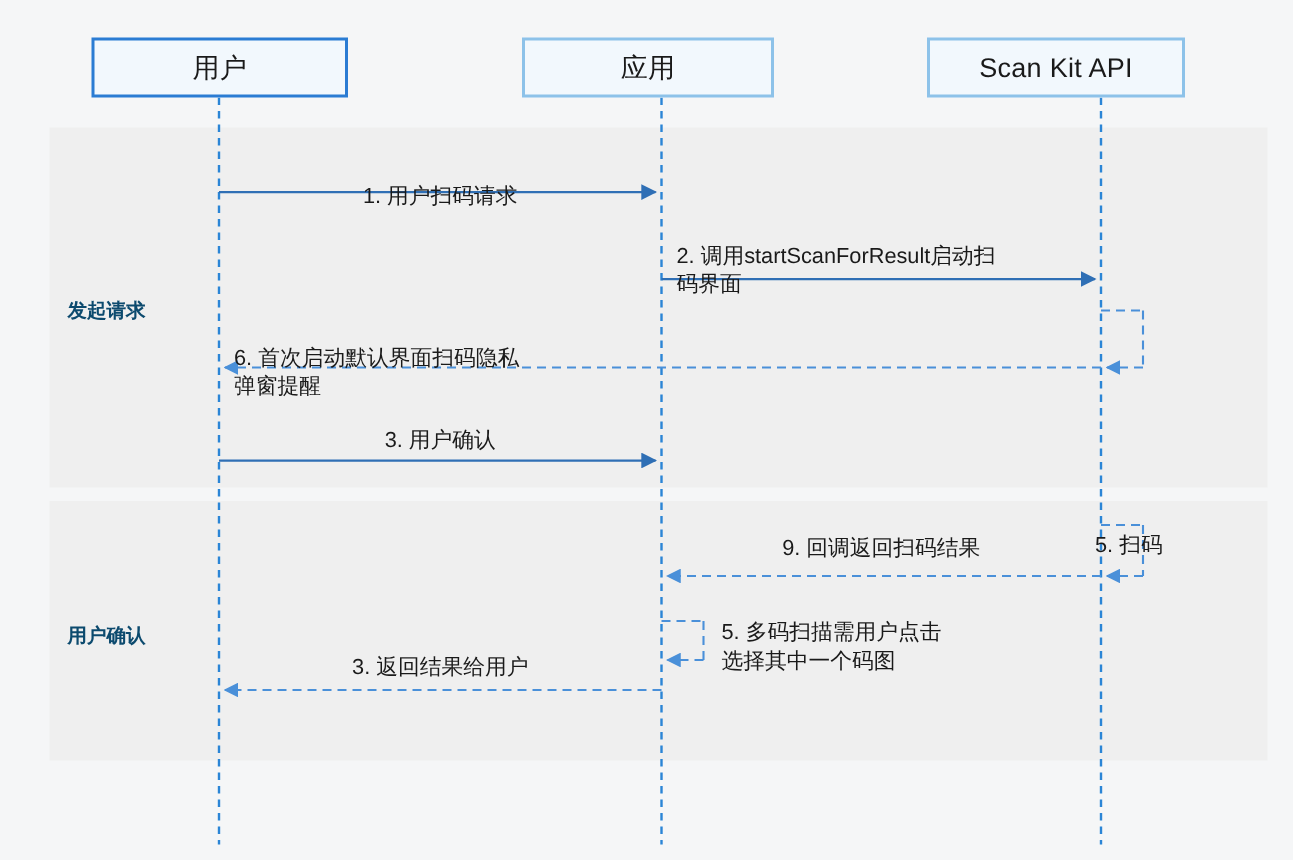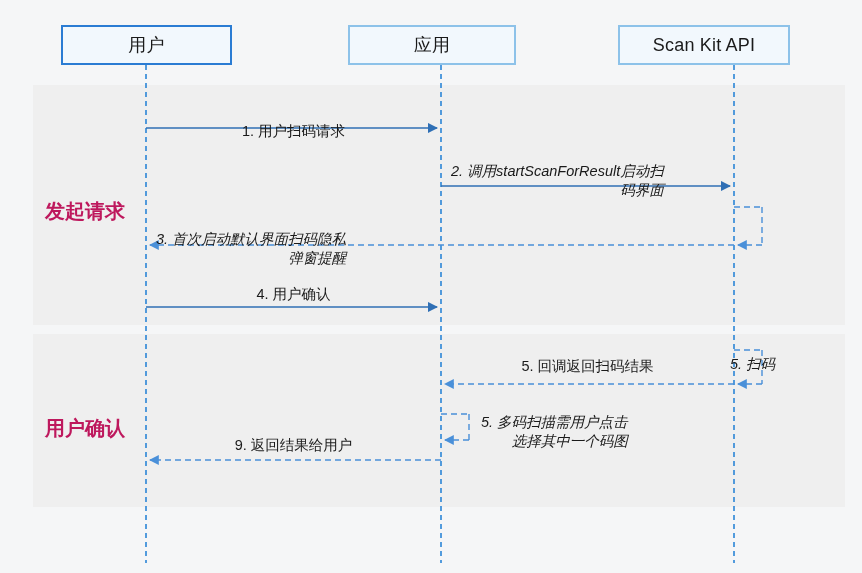--- a/index.html
+++ b/index.html
@@ -40,35 +40,35 @@
     font-size: 18px;
     letter-spacing: 0.2px;
   }
   .actor-box.strong { border: 2px solid #2b7cd3; }
   .actor-box.soft   { border: 2px solid #8dc2e9; }
 
   
   .band-label {
     position: absolute;
     font-weight: bold;
-    font-size: 20px;
-    color: #be185d;
+    font-size: 13px;
+    color: #0c4a6e;
     white-space: nowrap;
   }
 
   
   .msg-label {
     position: absolute;
     font-size: 14.5px;
     color: #1a1a1a;
     line-height: 19px;
     white-space: pre-line;
   }
   .msg-label.center { text-align: center; }
-  .msg-label.left   { text-align: right; font-style: italic; }
+  .msg-label.left   { text-align: left; }
 </style>
 </head>
 <body>
 
 <div id="diagram-root">
 
   <svg class="layer" id="band-layer">
       <rect x="33" y="85" width="812" height="240" fill="#efefef"></rect>
       <rect x="33" y="334" width="812" height="173" fill="#efefef"></rect>
     </svg>
@@ -134,23 +134,23 @@
 
   <div id="band-label-layer">
       <div class="band-label" style="left: 45px; top: 198px;">发起请求</div>
       <div class="band-label" style="left: 45px; top: 415px;">用户确认</div>
     </div>
 
   <div id="msg-label-layer">
       <div class="msg-label center" style="left: 146px; width: 295px; top: 122px;">1. 用户扫码请求</div>
       <div class="msg-label left" style="left: 451px; top: 162px;">2. 调用startScanForResult启动扫
 码界面</div>
-      <div class="msg-label left" style="left: 156px; top: 230px;">3. 首次启动默认界面扫码隐私
+      <div class="msg-label left" style="left: 156px; top: 230px;">6. 首次启动默认界面扫码隐私
 弹窗提醒</div>
-      <div class="msg-label center" style="left: 146px; width: 295px; top: 285px;">4. 用户确认</div>
+      <div class="msg-label center" style="left: 146px; width: 295px; top: 285px;">3. 用户确认</div>
       <div class="msg-label left" style="left: 730px; top: 355px;">5. 扫码</div>
-      <div class="msg-label center" style="left: 441px; width: 293px; top: 357px;">5. 回调返回扫码结果</div>
+      <div class="msg-label center" style="left: 441px; width: 293px; top: 357px;">9. 回调返回扫码结果</div>
       <div class="msg-label left" style="left: 481px; top: 413px;">5. 多码扫描需用户点击
 选择其中一个码图</div>
-      <div class="msg-label center" style="left: 146px; width: 295px; top: 436px;">9. 返回结果给用户</div>
+      <div class="msg-label center" style="left: 146px; width: 295px; top: 436px;">3. 返回结果给用户</div>
     </div>
 
 </div>
 
 </body></html>

